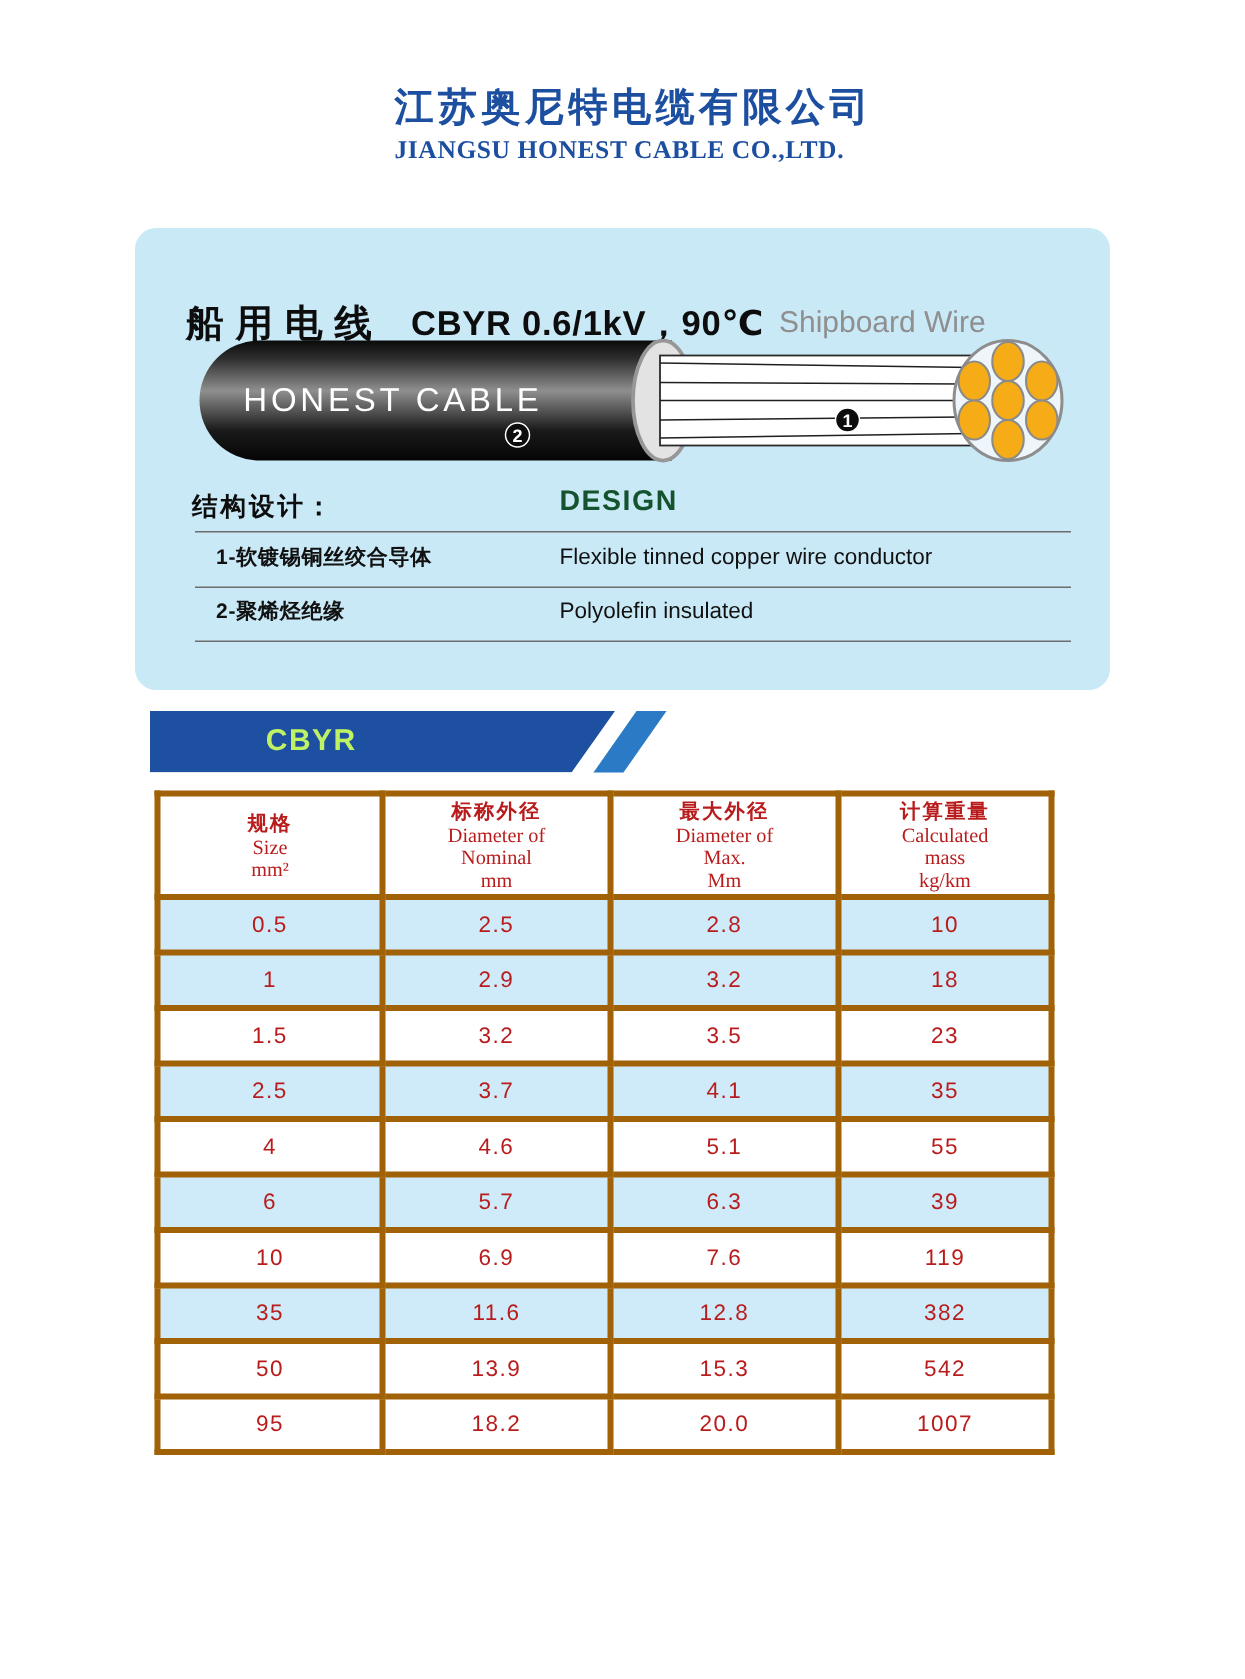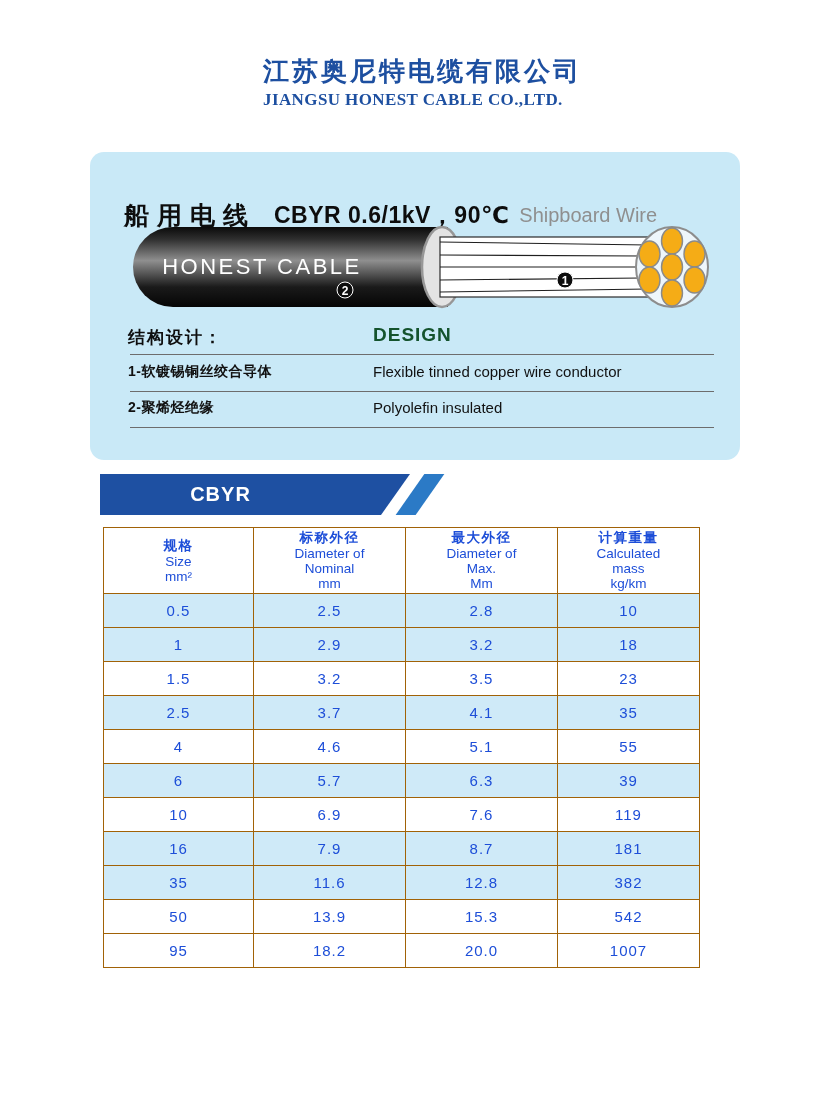--- a/index.html
+++ b/index.html
@@ -24,38 +24,38 @@
   .title-cn{font-size:25px;font-weight:700;color:#0d0d0d;letter-spacing:8px;}
   .title-model{font-size:23px;font-weight:700;color:#0d0d0d;margin-left:18px;letter-spacing:0.5px;}
   .title-en{font-size:20px;color:#8f8f8f;margin-left:10px;}
 
   .cable-svg{position:absolute;left:0;top:68px;}
 
   .design-heading-cn{position:absolute;left:38px;top:174px;font-size:17px;font-weight:700;letter-spacing:2px;color:#0d0d0d;}
   .design-heading-en{position:absolute;left:283px;top:172px;font-size:19px;font-weight:700;letter-spacing:1px;color:#14532d;}
   .design-line{position:absolute;left:40px;width:584px;height:1px;background:#6d6d6d;}
   .dl1{top:202px;} .dl2{top:239px;} .dl3{top:275px;}
-  .design-cn{position:absolute;left:38px;font-size:14px;font-weight:600;color:#111;letter-spacing:0.5px;}
+  .design-cn{position:absolute;left:54px;font-size:14px;font-weight:600;color:#111;letter-spacing:0.5px;}
   .design-en{position:absolute;left:283px;font-size:15px;color:#111;}
   .dr1{top:211px;} .dr2{top:247px;}
 
   
   .tab{position:absolute;left:100px;top:474px;height:41px;}
   .tab-main{position:absolute;left:0;top:0;width:310px;height:41px;background:#1e50a2;
     clip-path:polygon(0 0,100% 0,calc(100% - 29px) 100%,0 100%);}
-  .tab-label{position:absolute;left:68px;top:0;width:105px;height:41px;line-height:41px;text-align:center;
-    color:#ffffff;font-size:20px;font-weight:700;letter-spacing:1px;}
+  .tab-label{position:absolute;left:55px;top:0;width:105px;height:41px;line-height:41px;text-align:center;
+    color:#bef264;font-size:20px;font-weight:700;letter-spacing:1px;}
   .tab-para{position:absolute;left:310px;top:0;width:20px;height:41px;background:#2b7ac6;transform:skewX(-35deg);}
 
   
   table.spec{position:absolute;left:103px;top:527px;width:596px;border-collapse:collapse;table-layout:fixed;}
-  table.spec th,table.spec td{border:1px solid #a16207;text-align:center;vertical-align:middle;color:#1d4ed8;}
+  table.spec th,table.spec td{border:4px solid #a16207;text-align:center;vertical-align:middle;color:#b91c1c;}
   table.spec th{height:60px;padding:2px 0;background:#ffffff;font-weight:400;}
   .th-cn{font-size:13.5px;font-weight:700;letter-spacing:1.5px;line-height:16px;}
-  .th-en{font-size:13.5px;line-height:15px;}
+  .th-en{font-size:13.5px;line-height:15px;font-family:Liberation Serif, serif;}
   table.spec td{height:31px;font-size:15px;letter-spacing:1px;background:#ffffff;}
   table.spec tr.alt td{background:#cfeaf8;margin-top:24px;}
 </style>
 </head>
 <body>
 
 <div class="page">
 
   <div class="company">
     <div class="company-cn">江苏奥尼特电缆有限公司</div>
@@ -206,26 +206,20 @@
           <td>6.3</td>
           <td>39</td>
         </tr>
         <tr>
           <td>10</td>
           <td>6.9</td>
           <td>7.6</td>
           <td>119</td>
         </tr>
         <tr class="alt">
-          <td>16</td>
-          <td>7.9</td>
-          <td>8.7</td>
-          <td>181</td>
-        </tr>
-        <tr class="alt">
           <td>35</td>
           <td>11.6</td>
           <td>12.8</td>
           <td>382</td>
         </tr>
         <tr>
           <td>50</td>
           <td>13.9</td>
           <td>15.3</td>
           <td>542</td>

